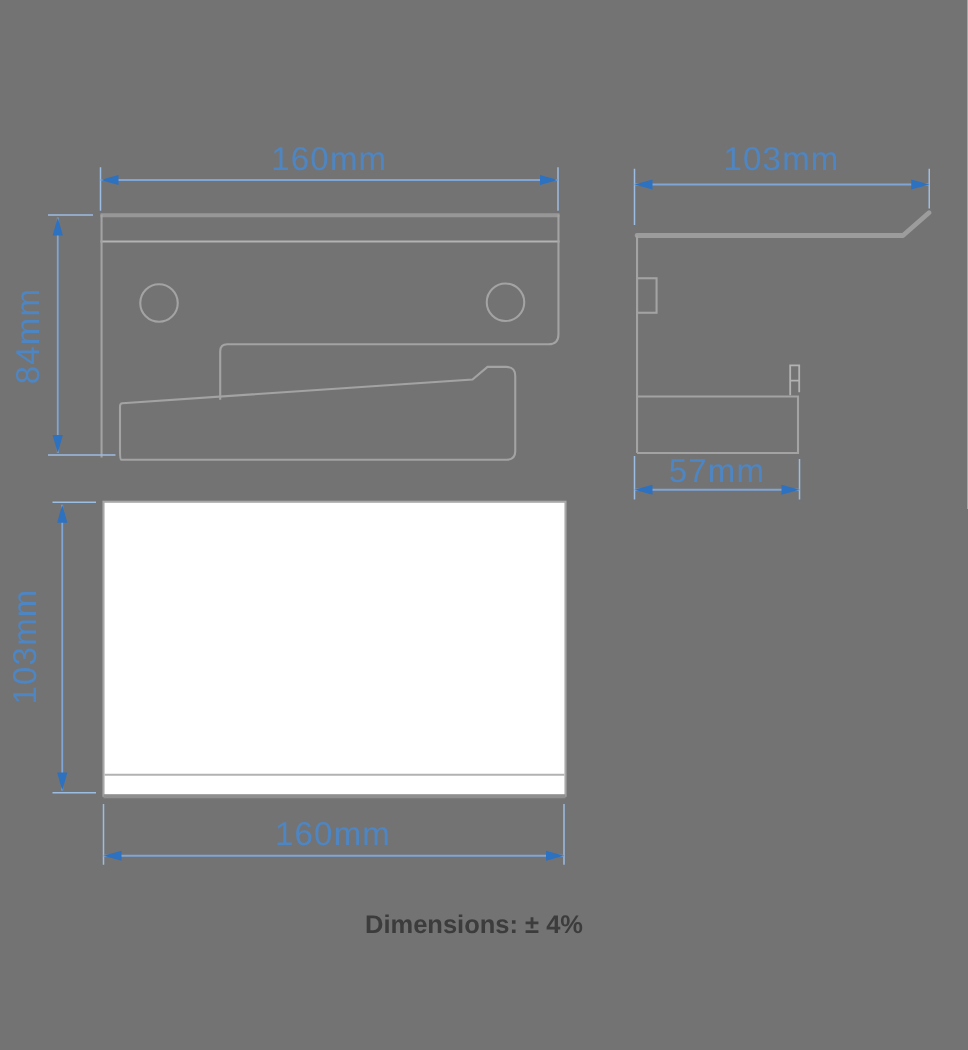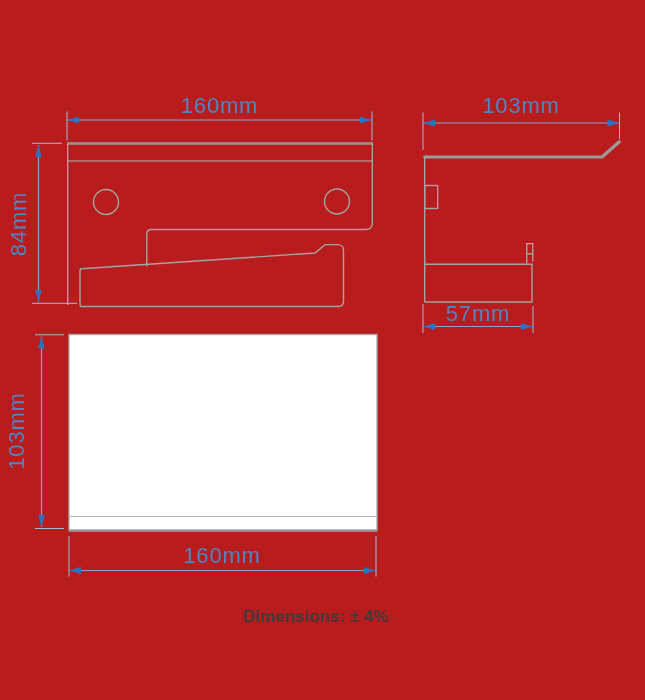--- a/index.html
+++ b/index.html
@@ -1,20 +1,20 @@
 <!DOCTYPE html>
 <html><head>
 <meta charset="utf-8">
 <style>
   html,body{margin:0;padding:0;}
   body{
     width:645px;height:700px;background:#ffffff;
     font-family:"Liberation Sans", sans-serif;
   }
-  .stage{position:relative;width:645px;height:700px;background:#b91c1c;overflow:hidden;}
+  .stage{position:relative;width:645px;height:700px;background:#737373;overflow:hidden;}
   .stage svg{position:absolute;left:0;top:0;}
   .dim-text{
     fill:#4e86c4;
     font-size:22px;
     letter-spacing:0.8px;
     font-family:"Liberation Sans", sans-serif;
   }
   .note-text{
     fill:#3c3c3c;
     font-size:17px;

